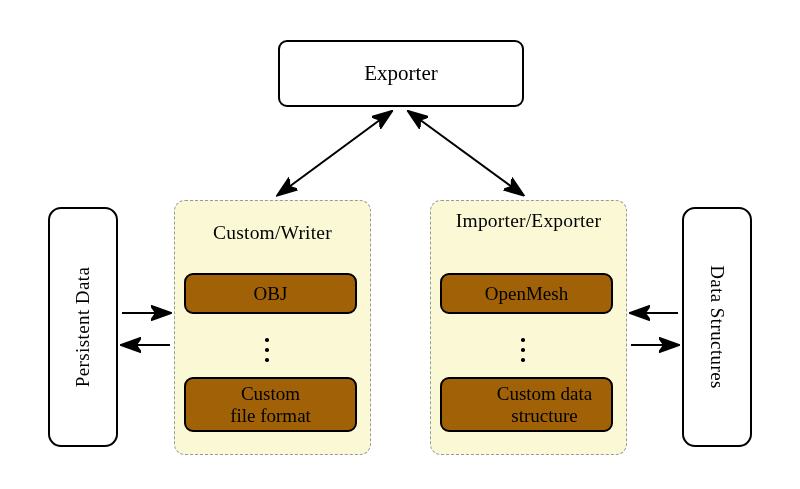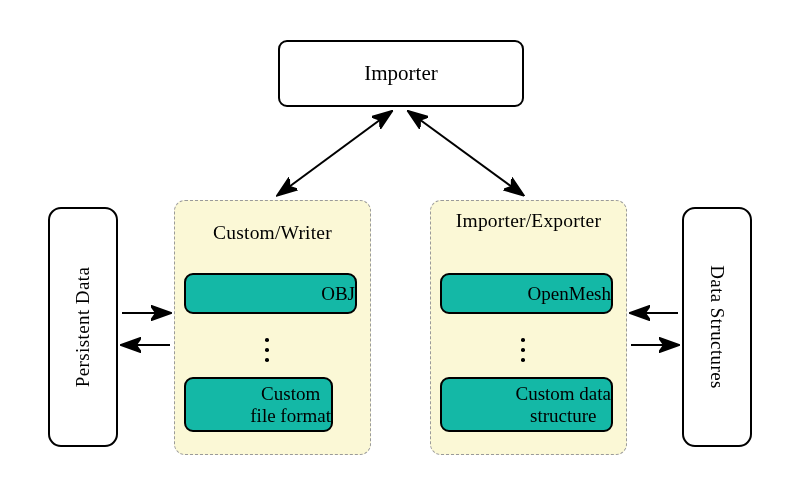--- a/index.html
+++ b/index.html
@@ -28,24 +28,23 @@
     line-height: 1.12;
   }
 
   .box-white {
     background: #ffffff;
     border: 2.2px solid #000000;
     border-radius: 9px;
   }
 
   .box-yellow {
-    background: #14b8a6;
+    background: #a16207;
     border: 2.2px solid #000000;
     border-radius: 9px;
-    justify-content: flex-end;
   }
 
   .group-box {
     position: absolute;
     box-sizing: border-box;
     background: #fbf8d6;
     border: 1.6px dashed #9a9a9a;
     border-radius: 11px;
   }
 
@@ -136,38 +135,38 @@
     <line x1="170" y1="345" x2="122" y2="345" stroke-width="2.1" marker-end="url(#ah)"></line>
 
       Importer/Exporter --&gt;
     <line x1="678" y1="313" x2="631" y2="313" stroke-width="2.1" marker-end="url(#ah)"></line>
 
       Data Structures --&gt;
     <line x1="631" y1="345" x2="678" y2="345" stroke-width="2.1" marker-end="url(#ah)"></line>
   </svg>
 
   <div class="node box-white label-io" style="left:278px; top:40px; width:246px; height:67px;">
-    <span>Importer</span>
+    <span>Exporter</span>
   </div>
 
   <div class="group-box" style="left:174px; top:200px; width:197px; height:255px;">
     <div class="group-title" style="top:21px;">Custom/Writer</div>
   </div>
 
   <div class="node box-yellow label-item" style="left:184px; top:273px; width:173px; height:41px;">
     <span>OBJ</span>
   </div>
 
   <div class="vdots" style="left:265px; top:338px; width:4px; height:24px;">
     <span></span>
       <span></span>
       <span></span>
   </div>
 
-  <div class="node box-yellow label-item" style="left:184px; top:377px; width:149px; height:55px; white-space:pre-line;">
+  <div class="node box-yellow label-item" style="left:184px; top:377px; width:173px; height:55px; white-space:pre-line;">
     <span>Custom
 file format</span>
   </div>
 
   <div class="group-box" style="left:430px; top:200px; width:197px; height:255px;">
     <div class="group-title" style="top:9px;">Importer/Exporter</div>
   </div>
 
   <div class="node box-yellow label-item" style="left:440px; top:273px; width:173px; height:41px;">
     <span>OpenMesh</span>

